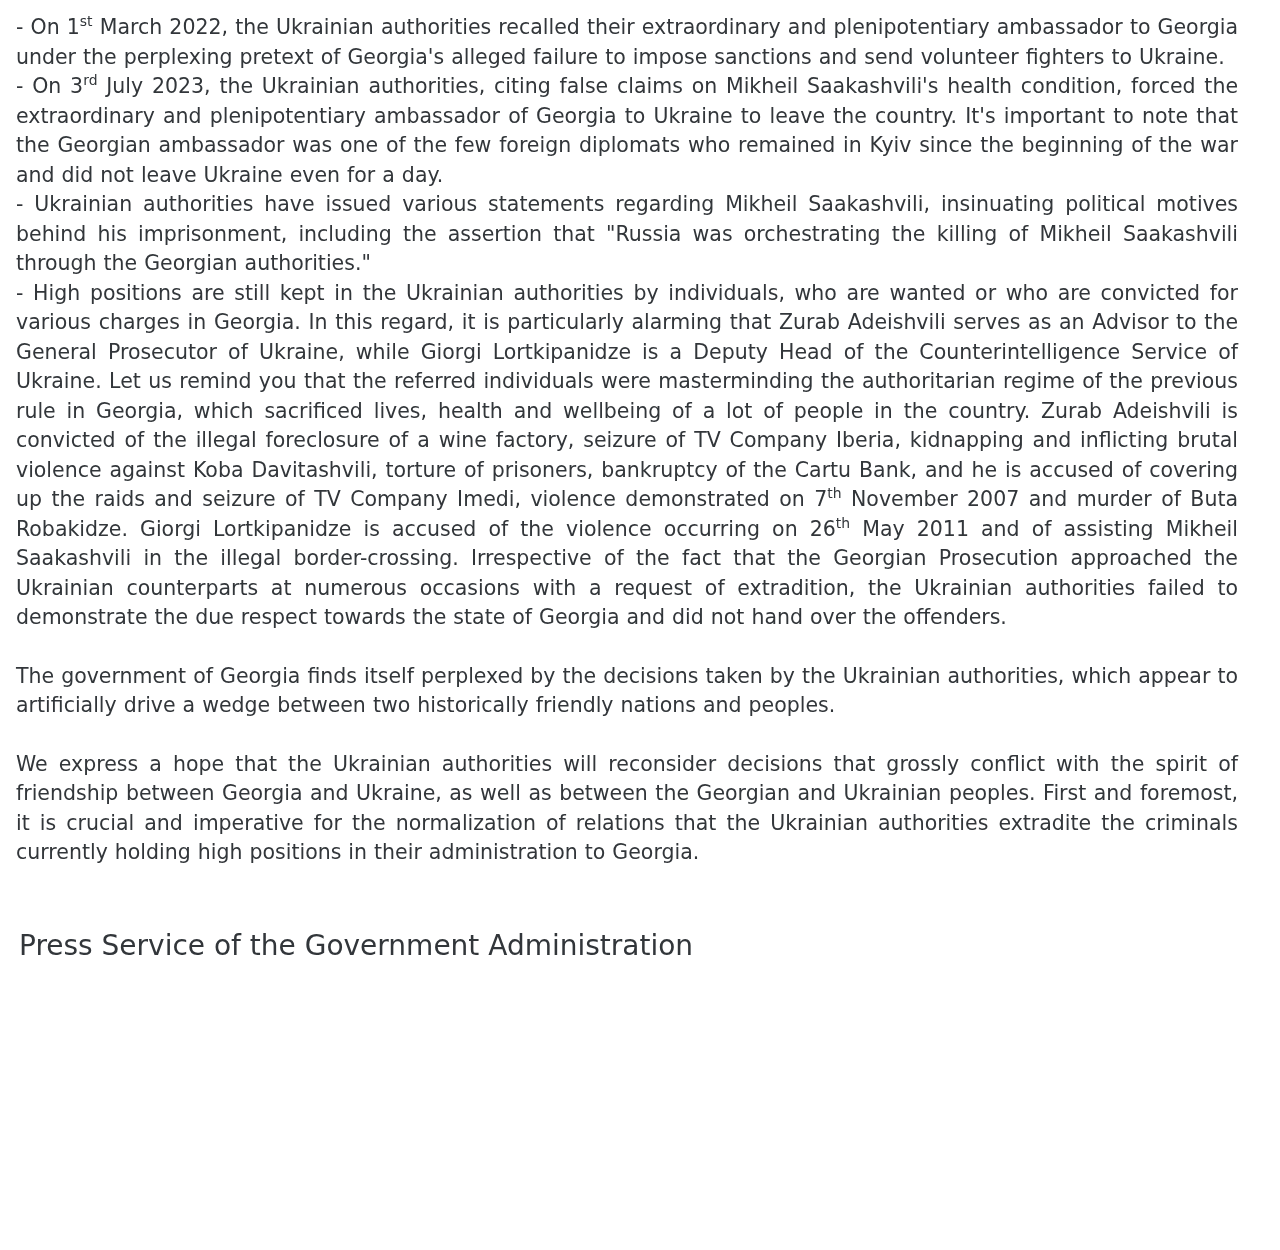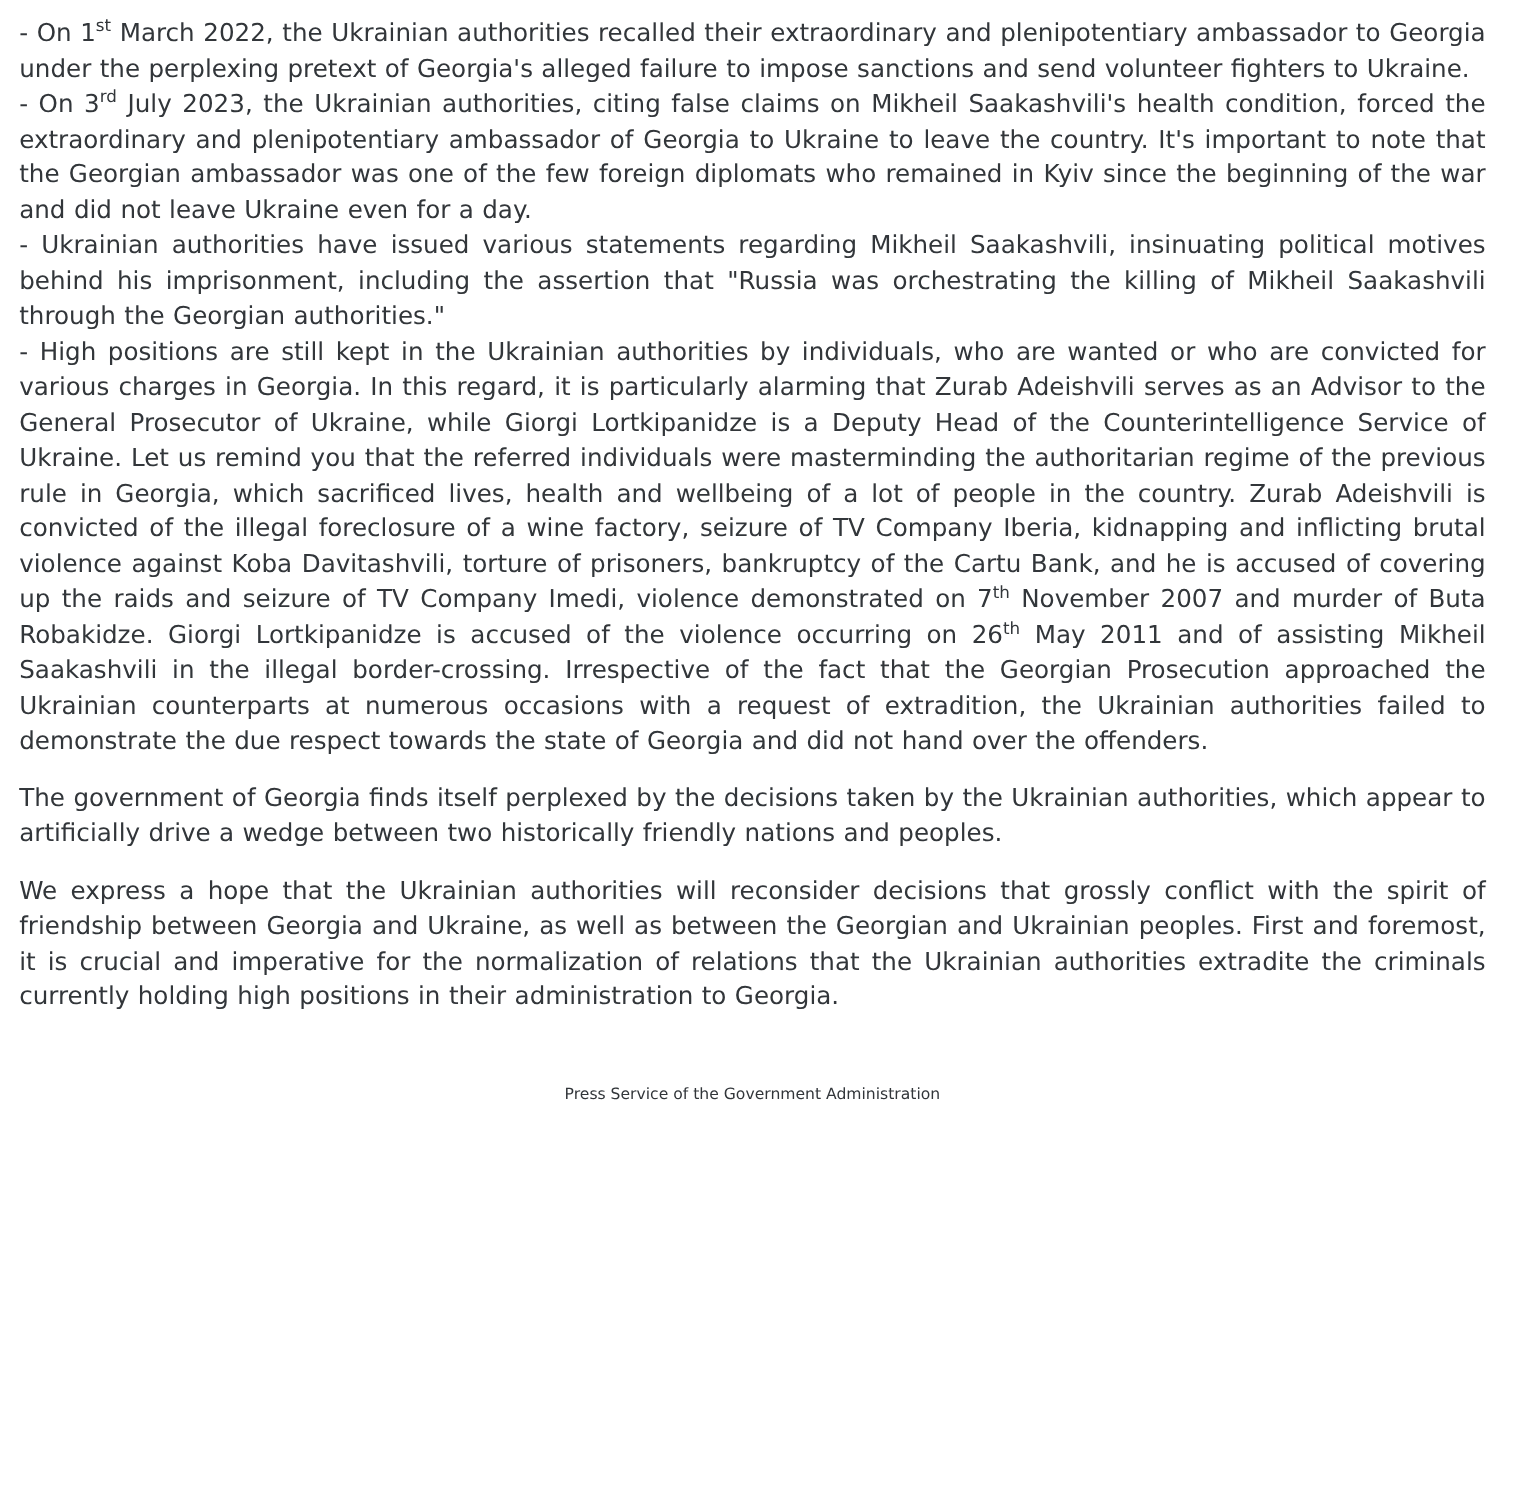--- a/index.html
+++ b/index.html
@@ -18,34 +18,34 @@
   }
   .doc-body p.para {
     margin: 0;
     font-size: 20.5px;
     line-height: 1.44;
     text-align: justify;
     text-justify: inter-word;
     word-spacing: 0.5px;
   }
   .doc-body p.para.gap {
-    margin-top: 18px;
+    margin-top: 29px;
   }
   .doc-body sup {
     font-size: 68%;
     line-height: 0;
     vertical-align: super;
     letter-spacing: 0;
   }
   .signature {
-    margin: 16px;
+    margin: 3px;
     margin-top: 58px;
-    font-size: 13px;
+    font-size: 28px;
     line-height: 1.44;
-    text-align: center;
+    text-align: left;
   }
 </style>
 </head>
 <body>
 
 <div class="page">
   <div class="doc-body">
       <p class="para"><span>- On 1</span><sup>st</sup><span> March 2022, the Ukrainian authorities recalled their extraordinary and plenipotentiary ambassador to Georgia under the perplexing pretext of Georgia's alleged failure to impose sanctions and send volunteer fighters to Ukraine.</span></p>
       <p class="para"><span>- On 3</span><sup>rd</sup><span> July 2023, the Ukrainian authorities, citing false claims on Mikheil Saakashvili's health condition, forced the extraordinary and plenipotentiary ambassador of Georgia to Ukraine to leave the country. It's important to note that the Georgian ambassador was one of the few foreign diplomats who remained in Kyiv since the beginning of the war and did not leave Ukraine even for a day.</span></p>
       <p class="para"><span>- Ukrainian authorities have issued various statements regarding Mikheil Saakashvili, insinuating political motives behind his imprisonment, including the assertion that "Russia was orchestrating the killing of Mikheil Saakashvili through the Georgian authorities."</span></p>

